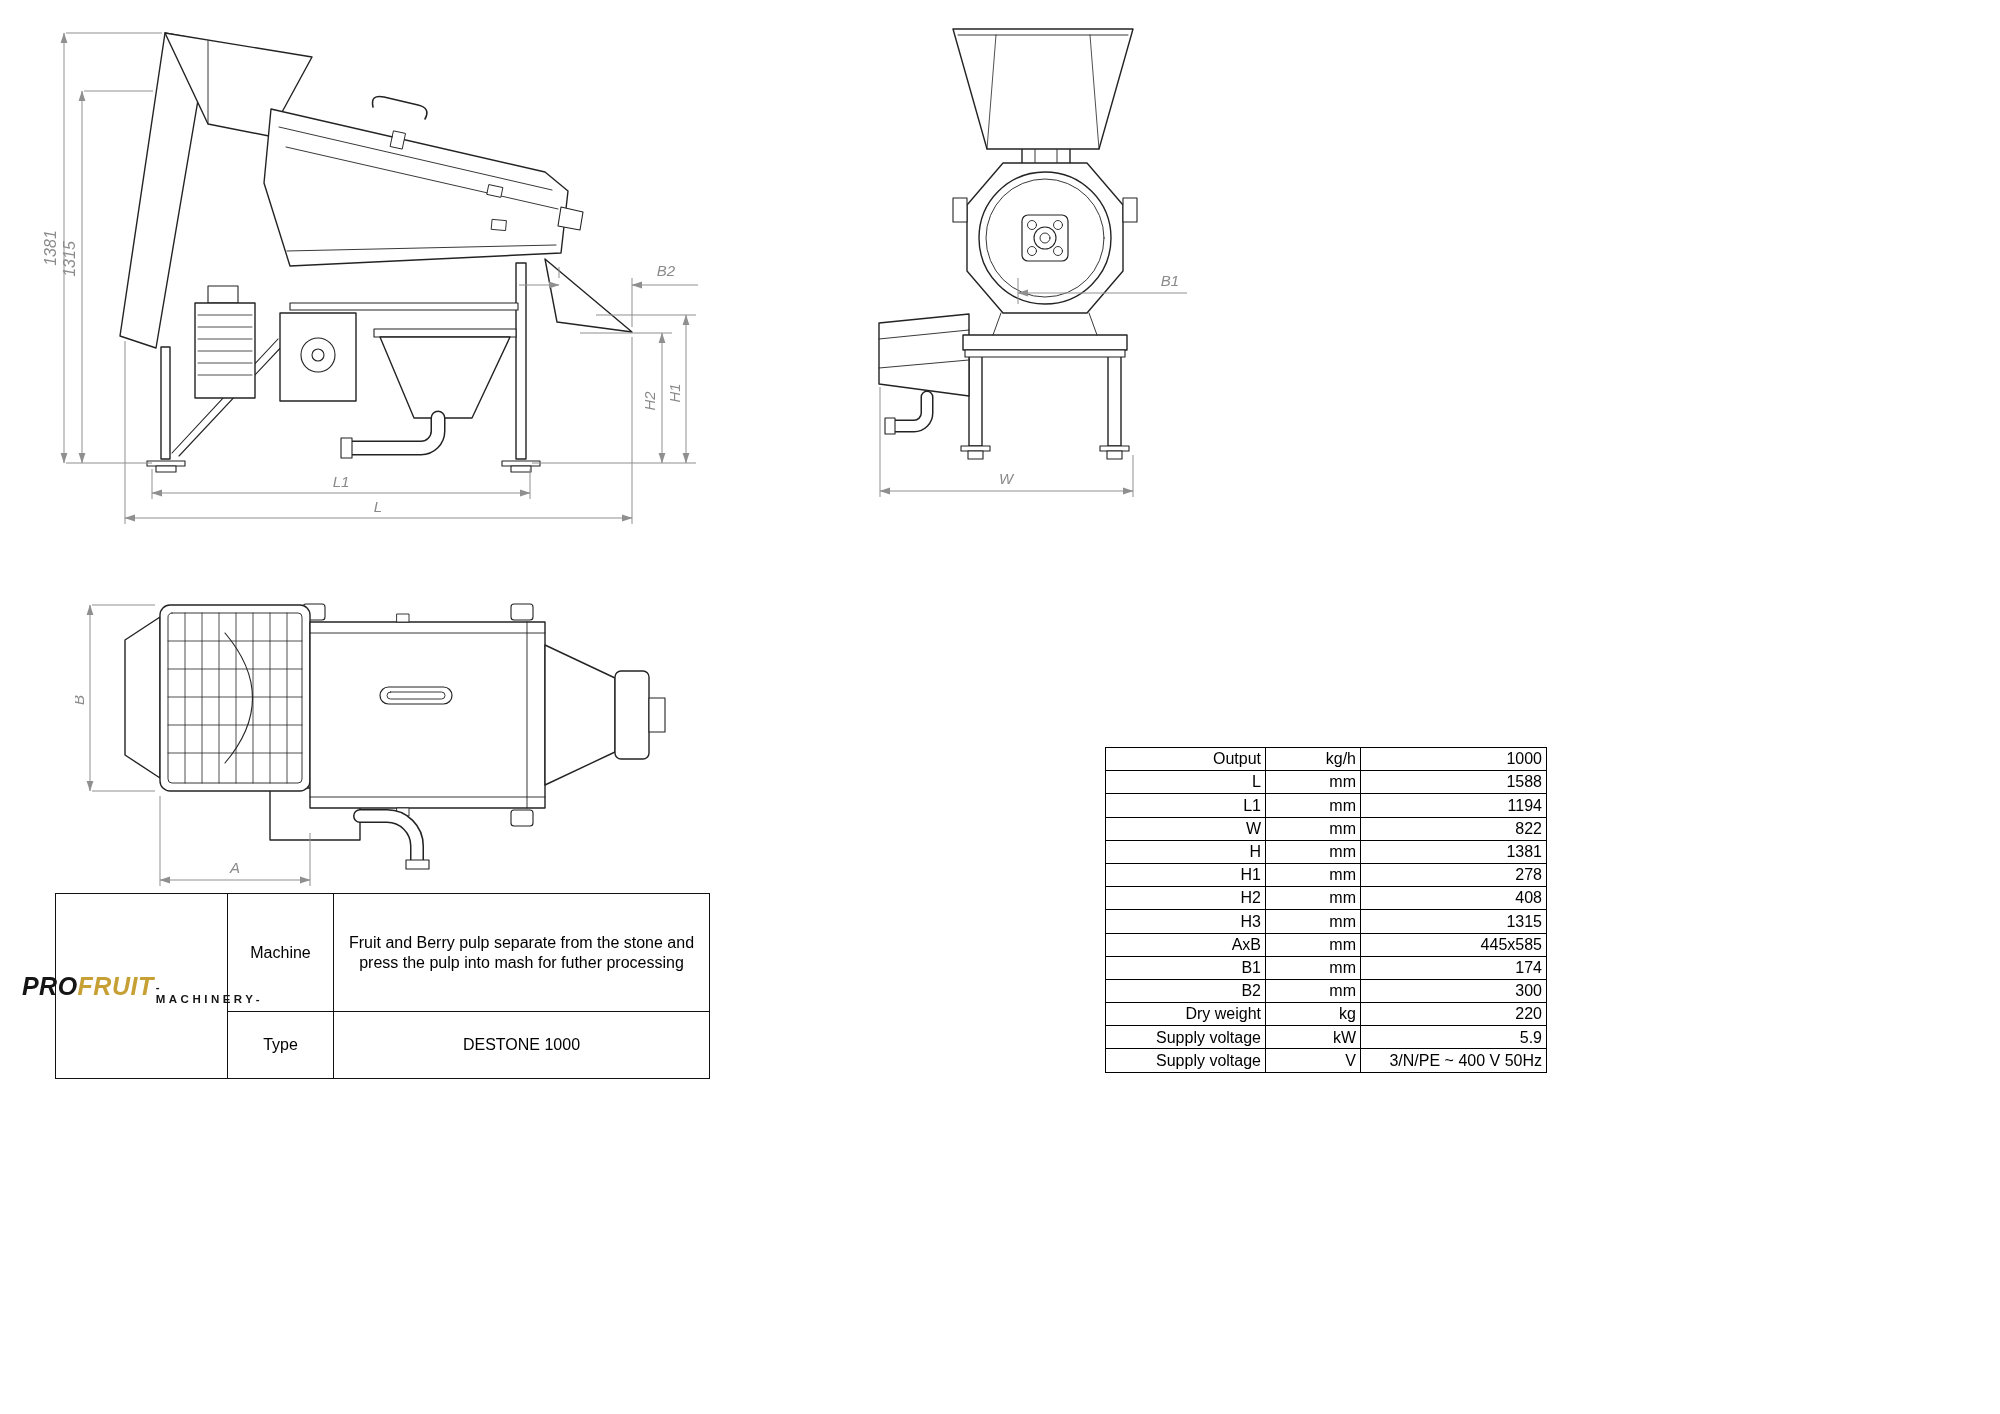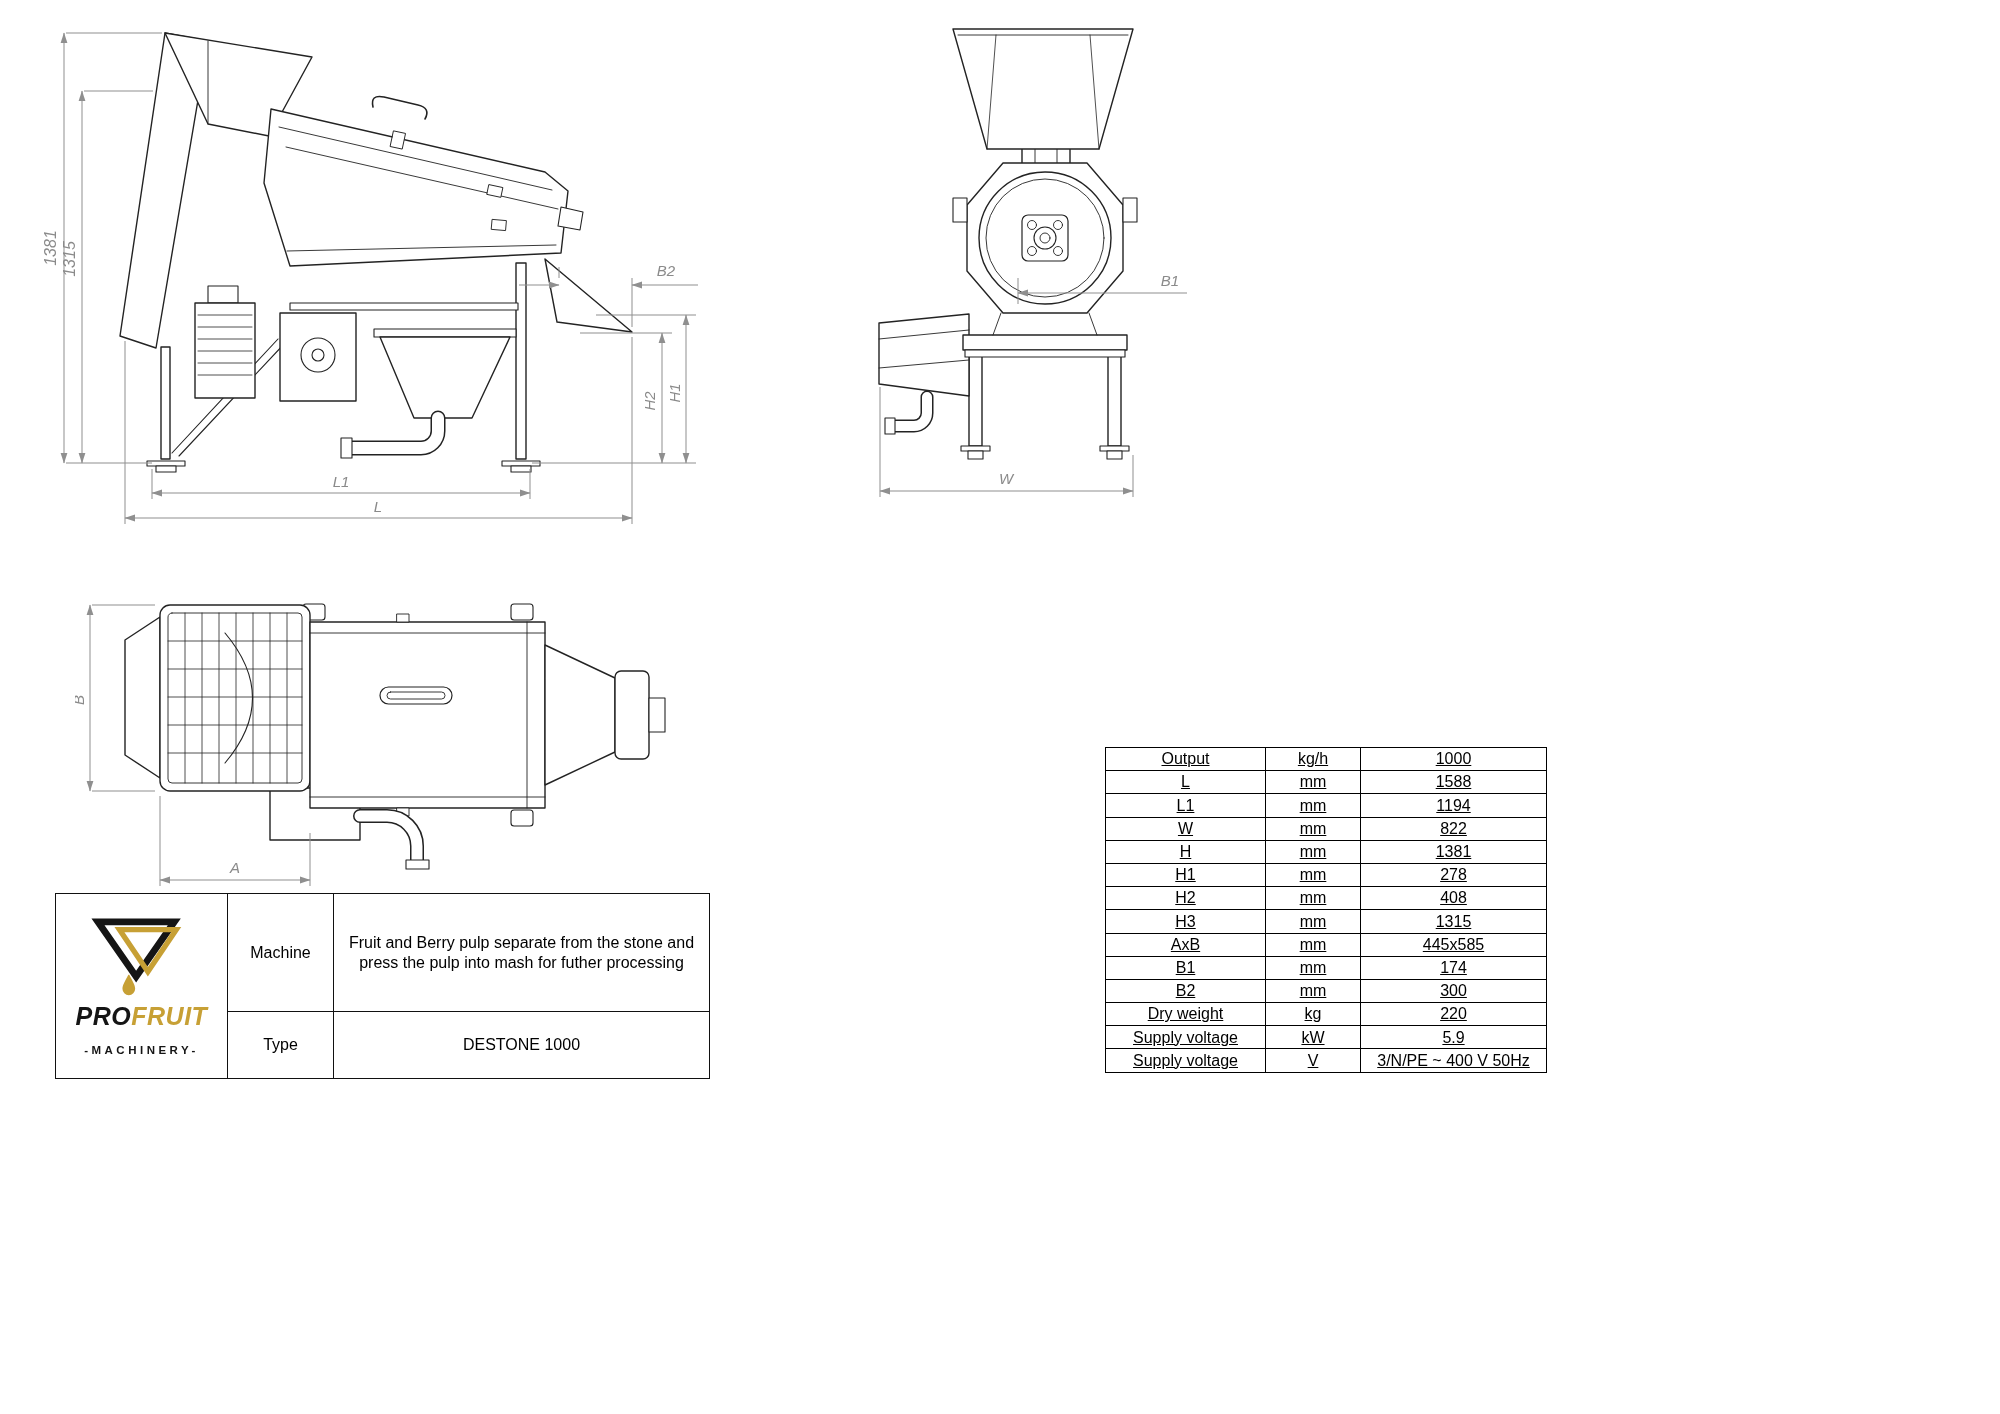--- a/index.html
+++ b/index.html
@@ -18,21 +18,21 @@
 
   
   .titleblock{
     position:absolute;left:55px;top:893px;width:655px;height:186px;
     border:1.5px solid #111;display:grid;
     grid-template-columns:172px 106px 1fr;grid-template-rows:118px 1fr;
     box-sizing:border-box;background:#fff;
   }
   .tb-logo{
     grid-row:1/3;grid-column:1;border-right:1.5px solid #111;
-    display:flex;flex-direction:column;align-items:center;justify-content:center;
+    display:flex;flex-direction:row;align-items:center;justify-content:center;
     gap:2px;padding:4px;
   }
   .logo-text{font:italic 800 25px "Liberation Sans",sans-serif;letter-spacing:.5px;line-height:1;}
   .logo-text .pro{color:#151515;}
   .logo-text .fruit{color:#c7a035;}
   .logo-sub{font:700 11.5px "Liberation Sans",sans-serif;letter-spacing:3.5px;color:#151515;margin-top:13px;}
   .tb-cell{
     display:flex;align-items:center;justify-content:center;text-align:center;
     font:16px "Liberation Sans",sans-serif;box-sizing:border-box;padding:4px 10px;
   }
@@ -41,22 +41,22 @@
   .tb-type-label{grid-row:2;grid-column:2;border-right:1.5px solid #111;}
   .tb-type-value{grid-row:2;grid-column:3;}
 
   
   .specs{
     position:absolute;left:1105px;top:747px;width:441px;
     border-collapse:collapse;table-layout:fixed;background:#fff;
     font:16px "Liberation Sans",sans-serif;
   }
   .specs td{
-    border:1.2px solid #000;text-align:center;vertical-align:middle;
-    padding:0 4px;height:22.2px;line-height:1.1;white-space:nowrap;overflow:hidden;text-decoration:underline;
+    border:1.2px solid #000;text-align:right;vertical-align:middle;
+    padding:0 4px;height:22.2px;line-height:1.1;white-space:nowrap;overflow:hidden;
   }
   .col-param{width:160px;} .col-unit{width:95px;} .col-value{width:186px;}
 </style>
 </head>
 <body>
 
 <div class="sheet">
 
   <svg class="view view-side" width="720" height="535" viewBox="0 0 720 535">
     <defs>

